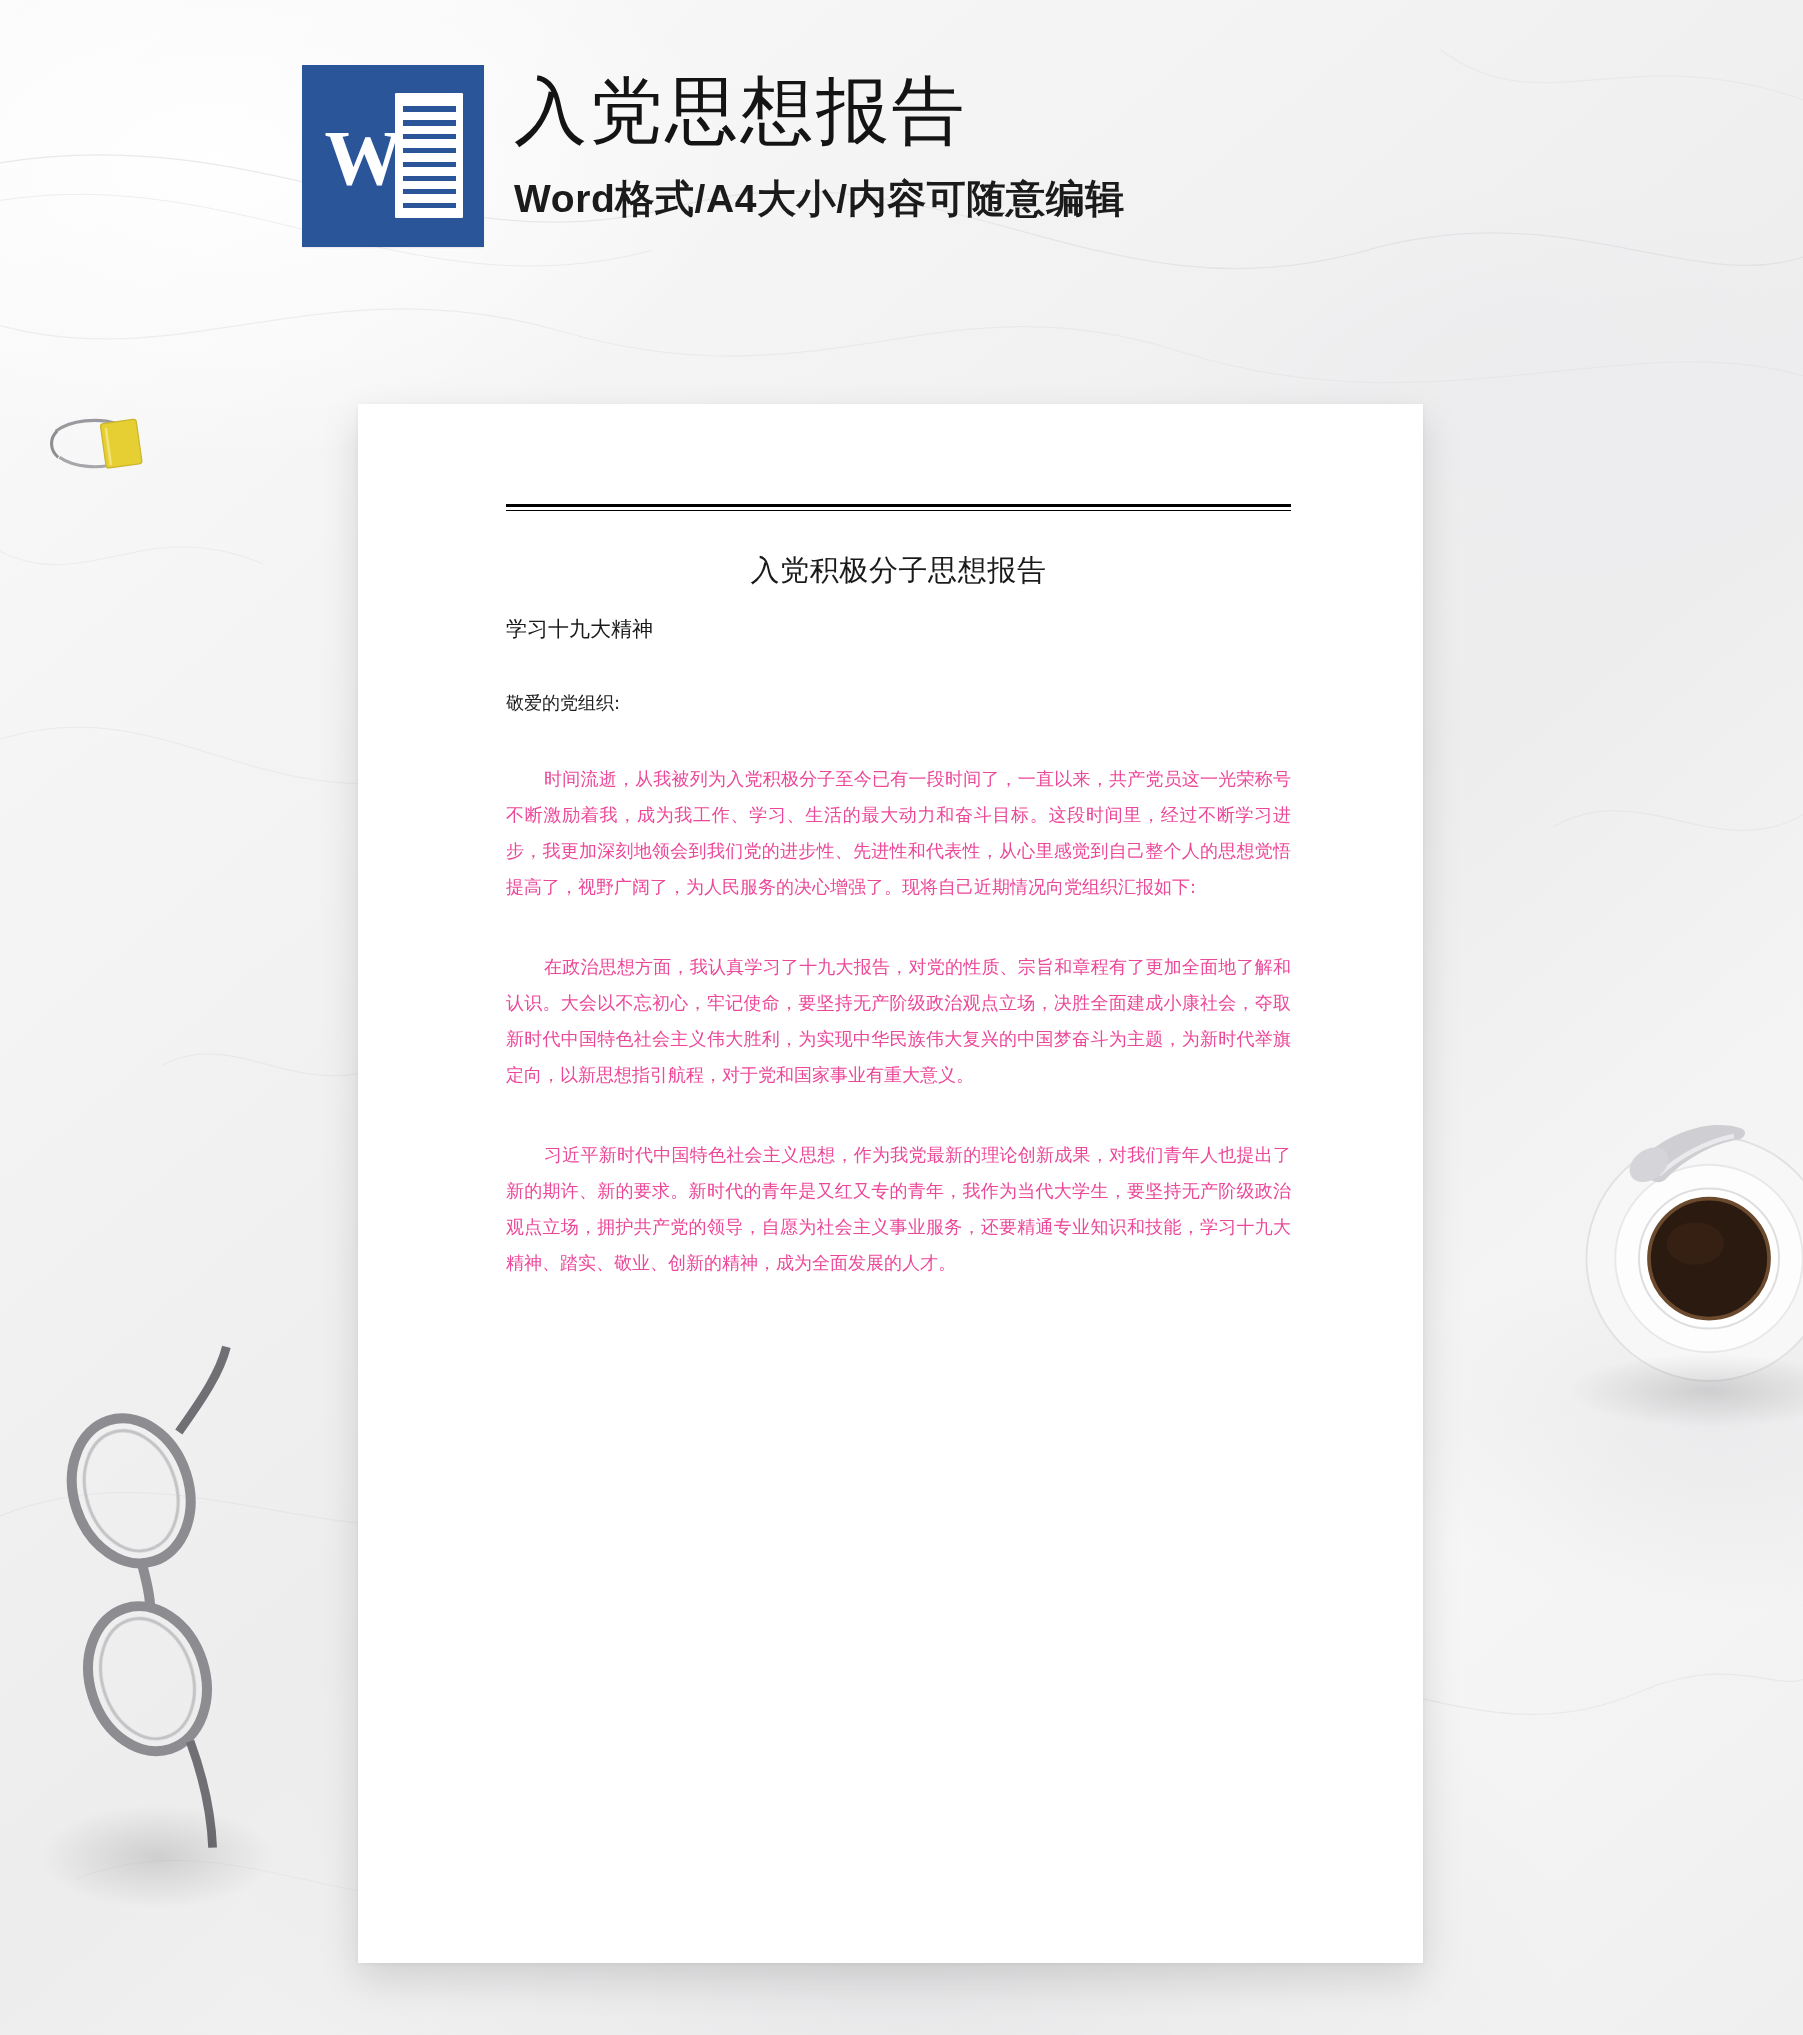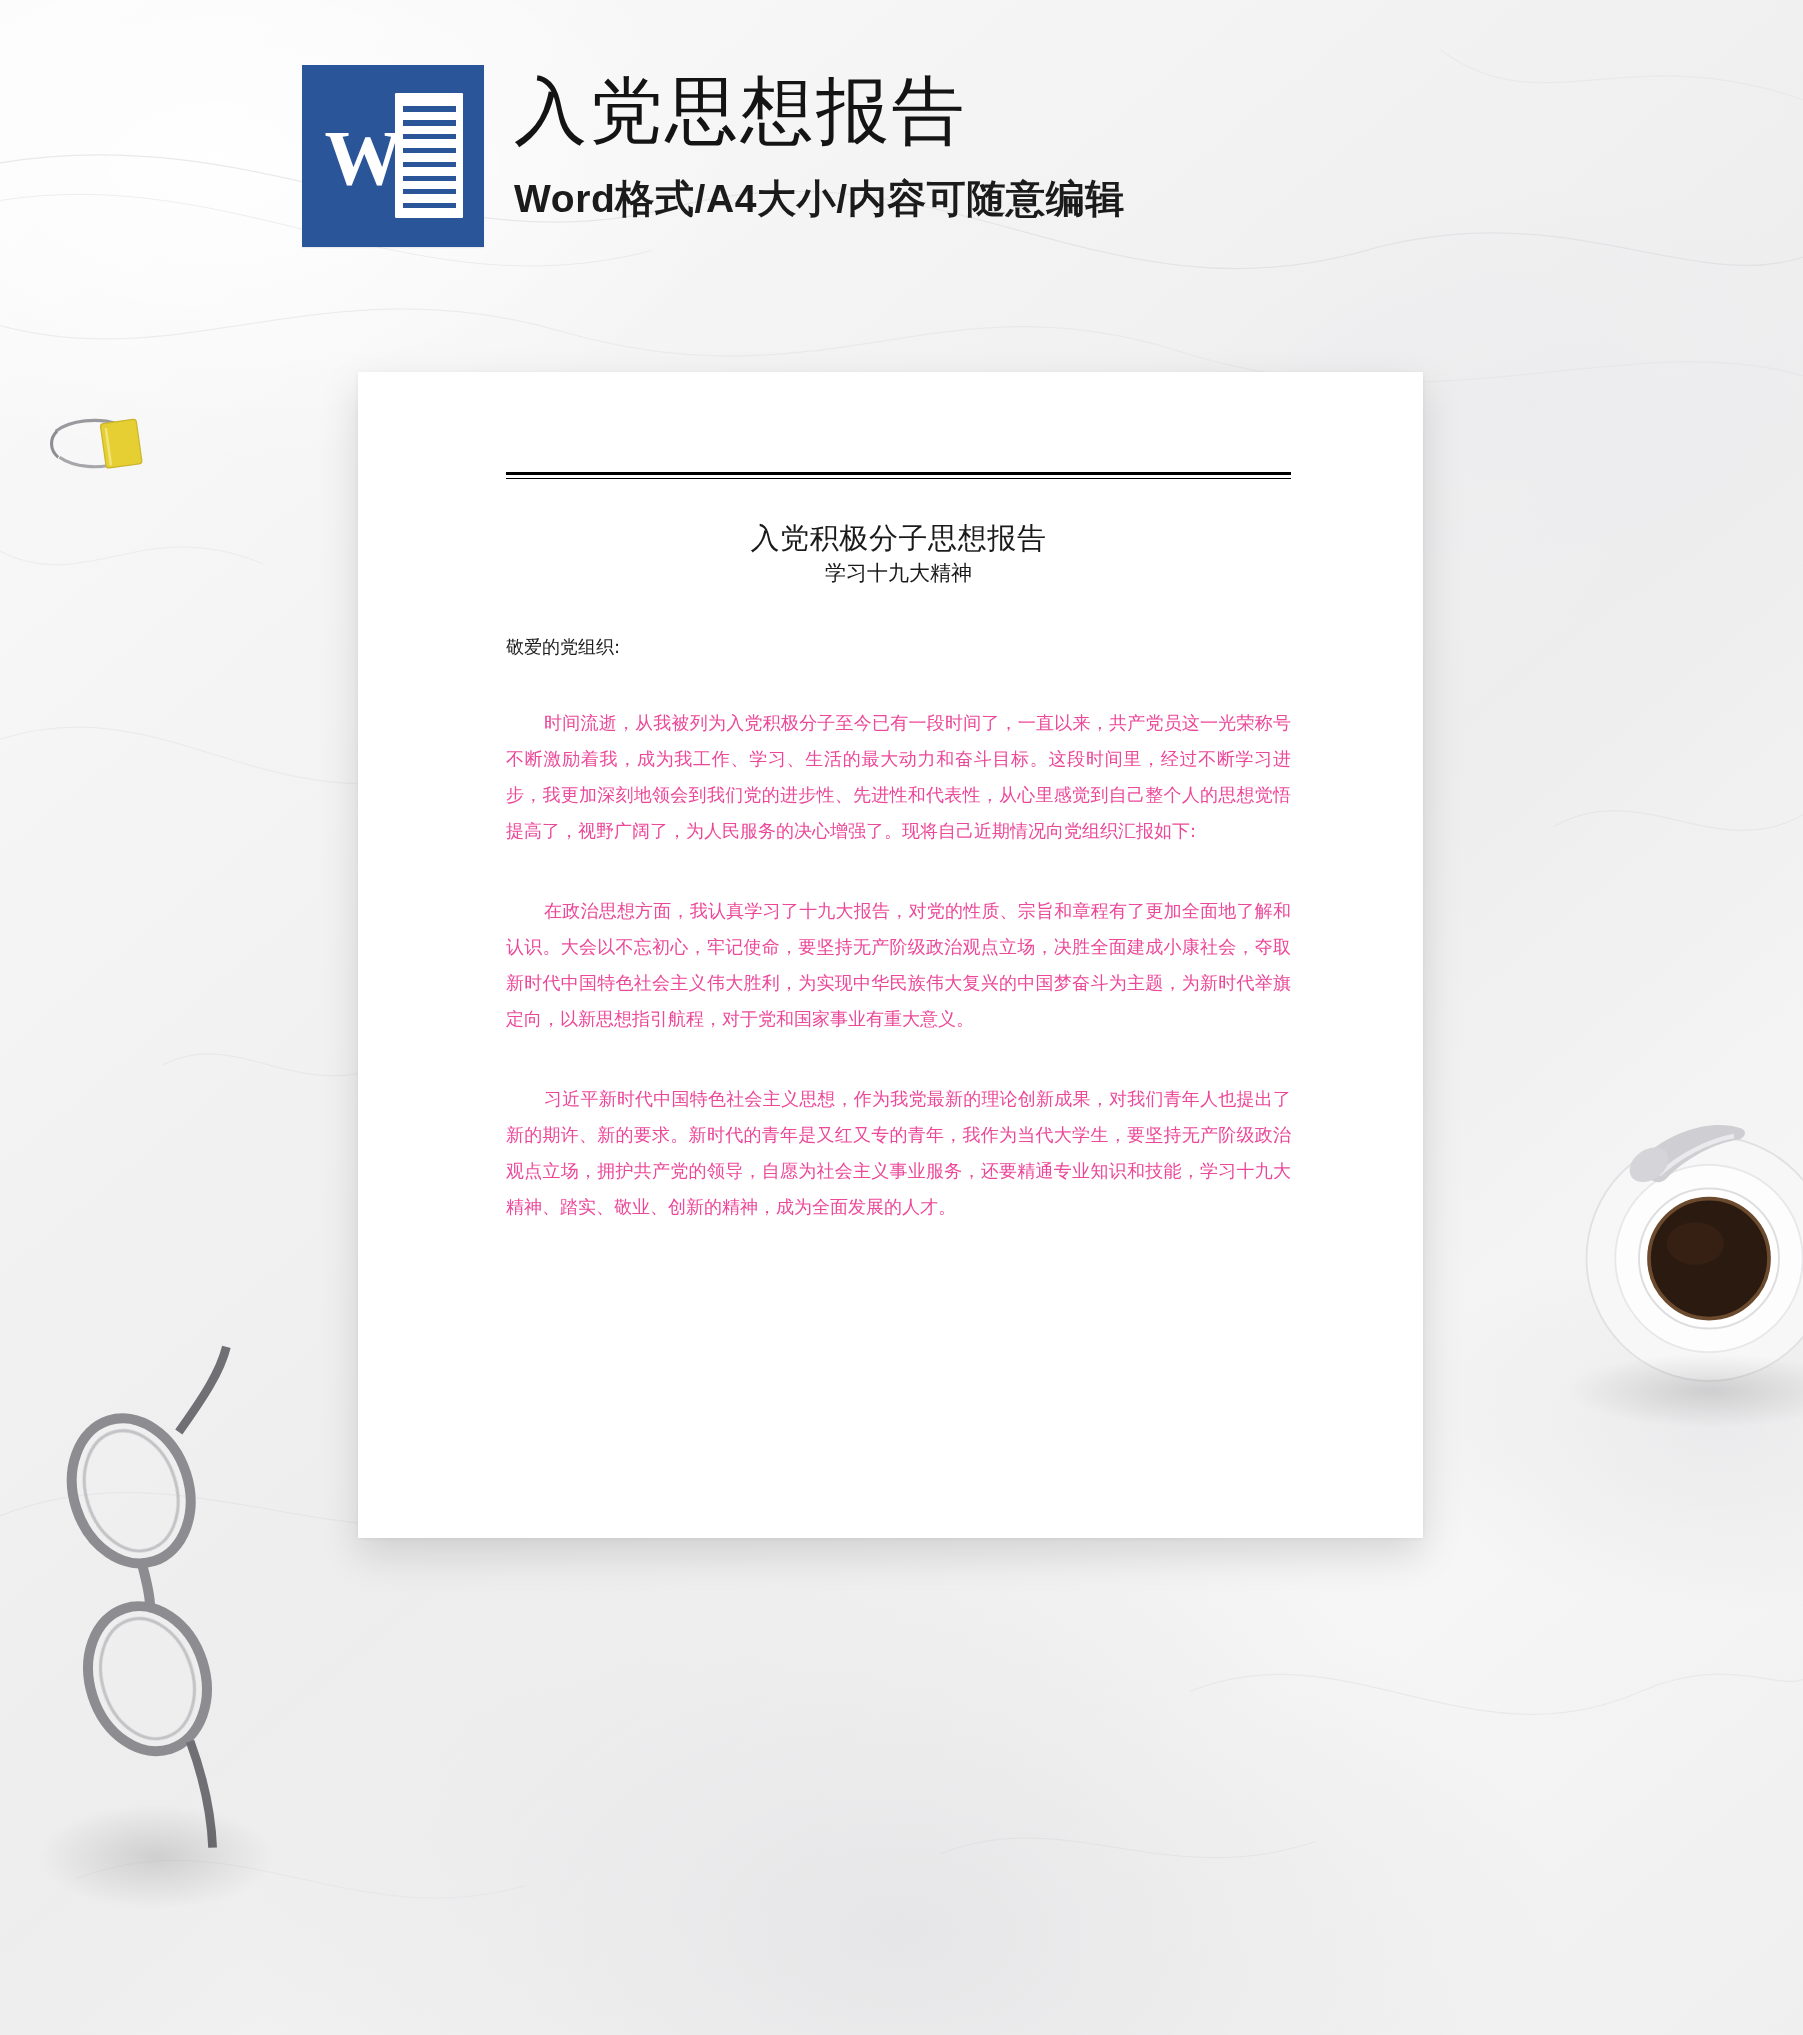--- a/index.html
+++ b/index.html
@@ -94,23 +94,23 @@
     font-weight: bold;
     color: #1b1b1b;
     letter-spacing: 0.6px;
     white-space: nowrap;
   }
 
   
   .sheet {
     position: absolute;
     left: 358px;
-    top: 372px;
+    top: 404px;
     width: 1065px;
-    height: 1166px;
+    height: 1559px;
     background: #ffffff;
     box-shadow: 0 16.3px 38px rgba(0,0,0,0.13), 0 1.3px 5px rgba(0,0,0,0.06);
   }
   .sheet-inner {
     position: absolute;
     left: 148px;
     right: 132px;
     top: 100px;
   }
   .rule {
@@ -121,23 +121,24 @@
     margin-bottom: 40px;
   }
   .doc-title {
     text-align: center;
     font-size: 29px;
     color: #1a1a1a;
     font-family: "DejaVu Sans", sans-serif;
     letter-spacing: 0.6px;
   }
   .doc-subtitle {
-    text-align: center;
+    text-align: left;
     font-size: 21px;
     color: #1a1a1a;
+    margin-top: 24px;
     font-family: Liberation Sans, sans-serif;
   }
   .salutation {
     margin-top: 46px;
     font-size: 18px;
     color: #1c1c1c;
     font-family: "DejaVu Sans", sans-serif;
     line-height: 1.6;
   }
   .para {

